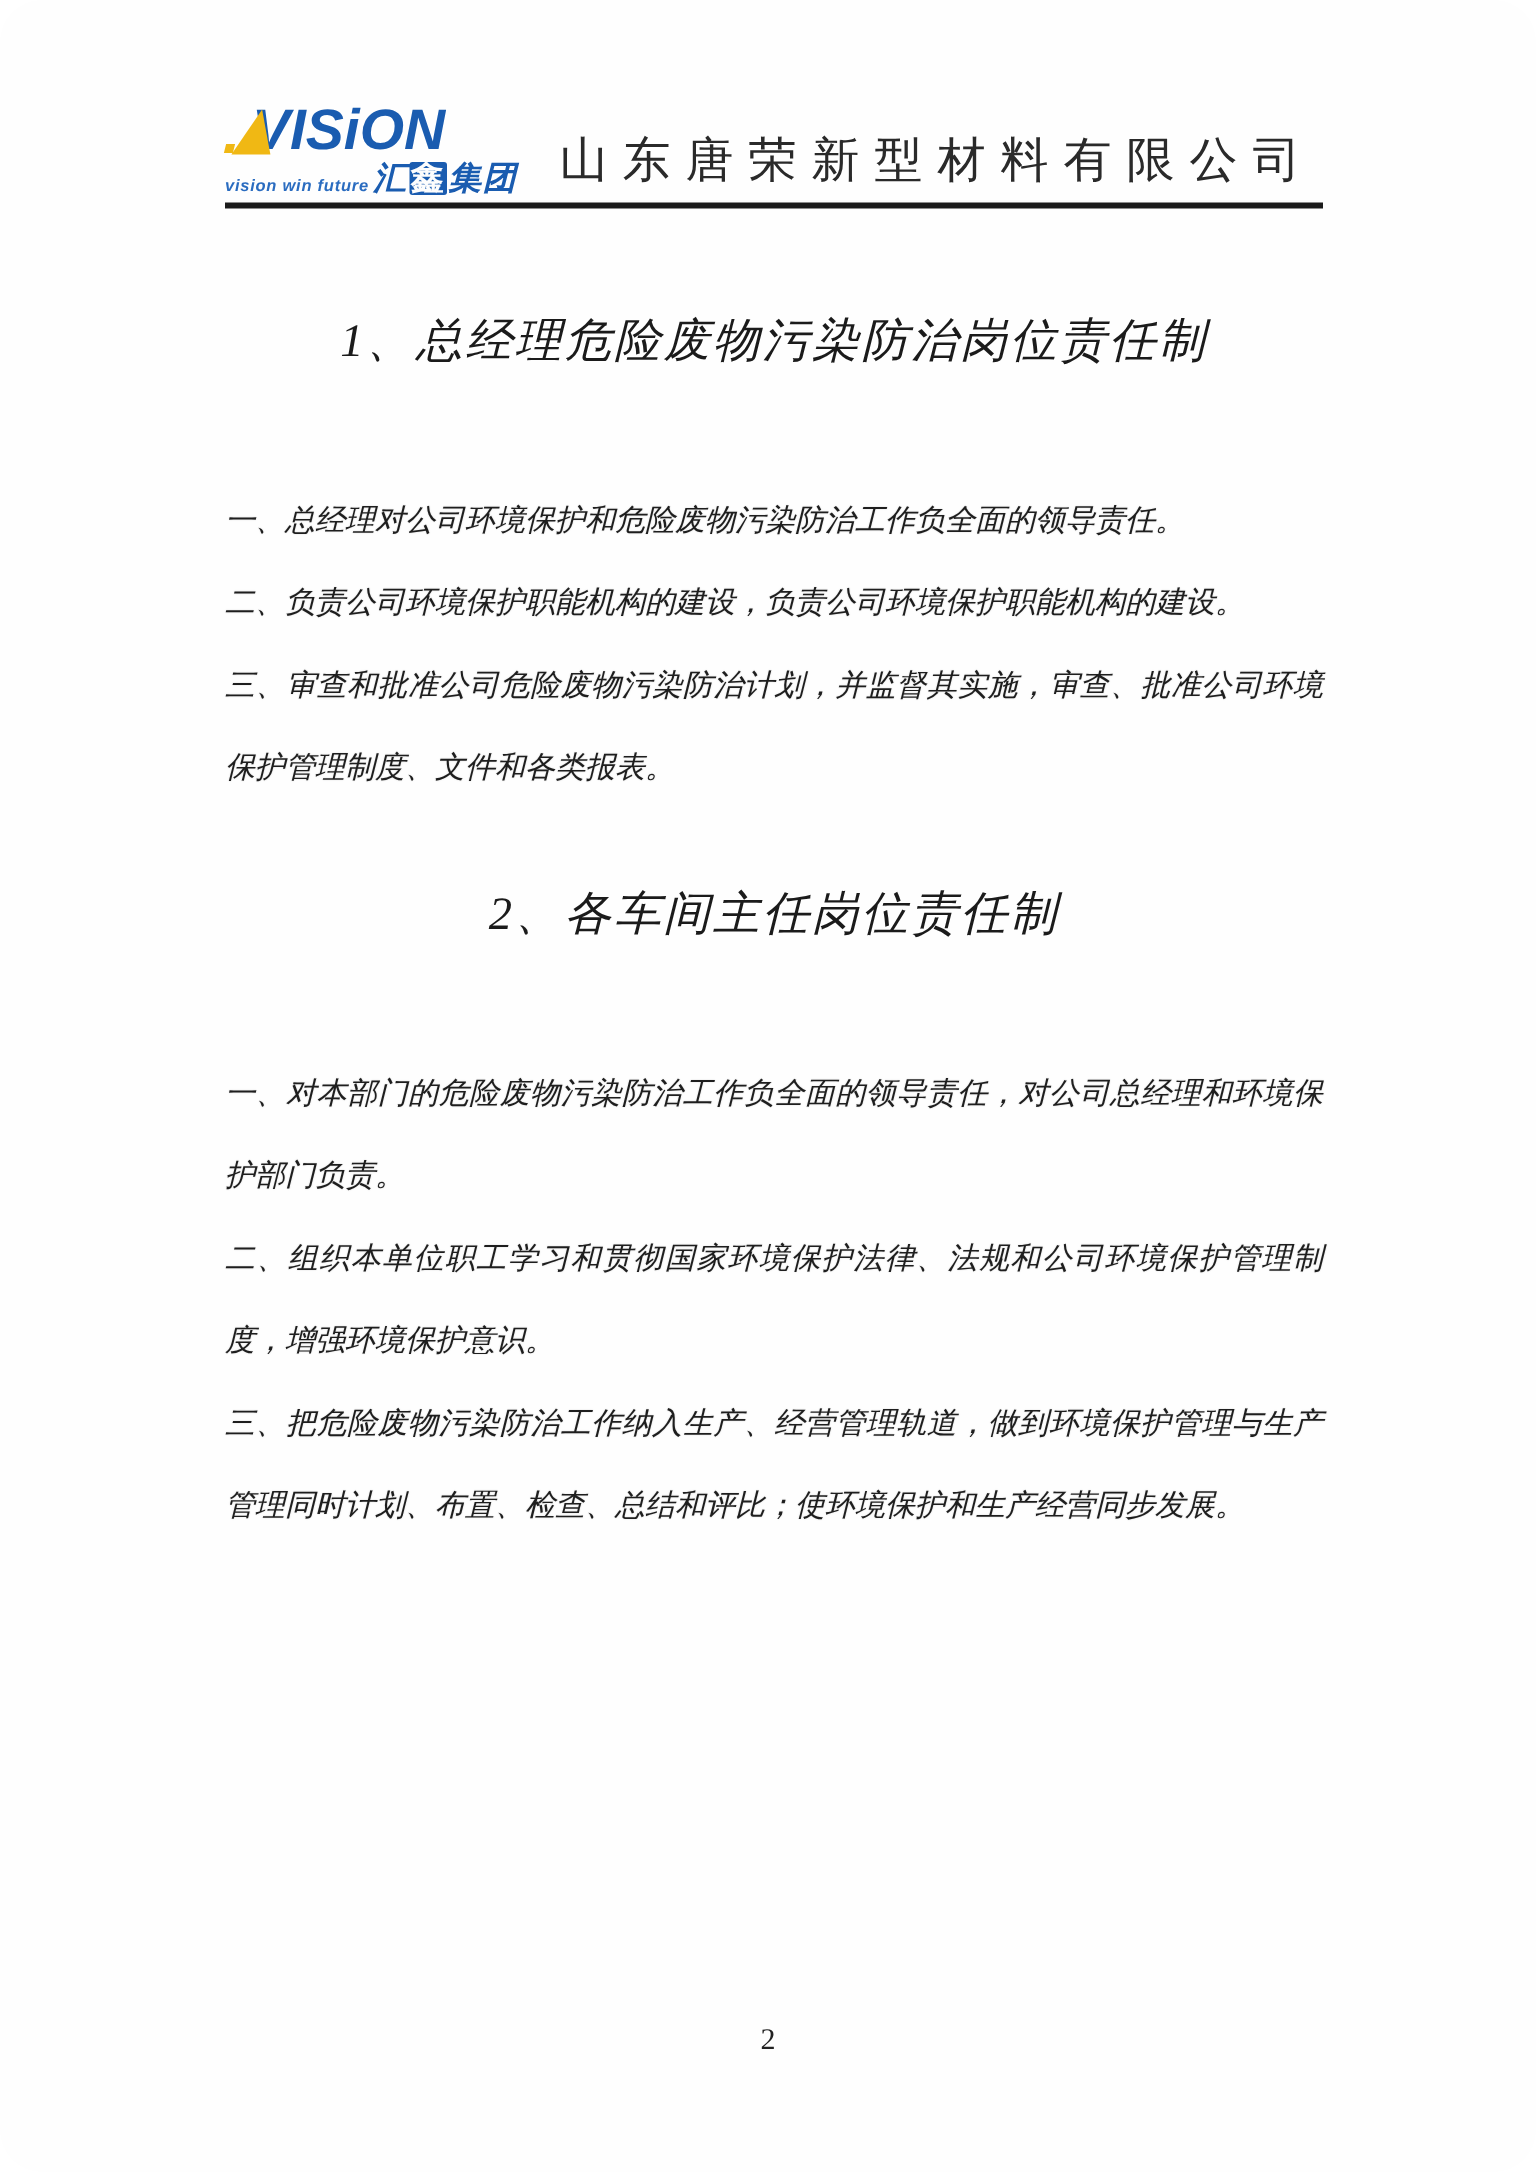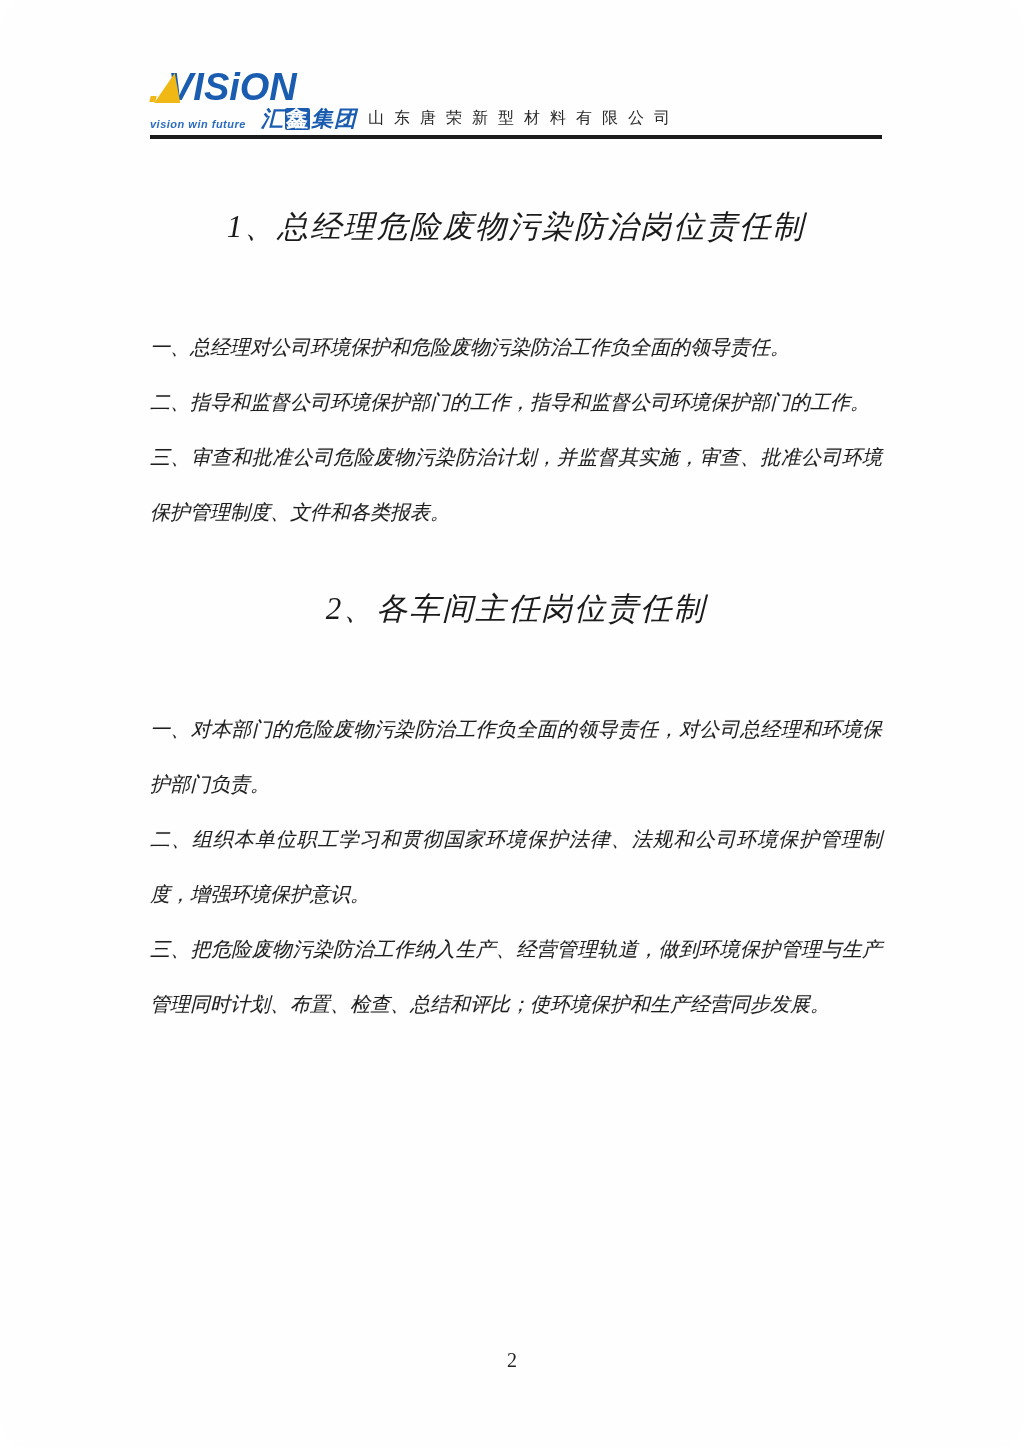--- a/index.html
+++ b/index.html
@@ -68,21 +68,21 @@
     align-items: flex-end;
     margin-top: 4px;
     white-space: nowrap;
   }
   .logo-tagline {
     font-family: "Liberation Sans", "DejaVu Sans", sans-serif;
     font-style: italic;
     font-weight: bold;
     color: #2a6cc0;
     font-size: 11px;
-    margin-right: 15px;
+    margin-right: 3px;
     letter-spacing: 0.5px;
   }
   .logo-group {
     font-weight: bold;
     font-style: italic;
     color: #1a5cb0;
     font-size: 22px;
     letter-spacing: 1px;
     display: inline-flex;
     align-items: flex-end;
@@ -91,21 +91,22 @@
   .logo-group .g-char.highlight {
     background: #1a5cb0;
     color: #fdfdfd;
     border-radius: 2px;
     padding: 0 1px;
     margin: 0 1px;
     font-style: normal;
   }
   .company-name {
     flex: 1;
-    font-size: 16px;
+    text-align: center;
+    font-size: 32px;
     letter-spacing: 10px;
     color: #2a2a2a;
     padding-bottom: 1px;
     white-space: nowrap;
   }
 
   
   .content {
     position: absolute;
     top: 160px;
@@ -169,21 +170,21 @@
       </div>
     </div>
     <div class="company-name">山东唐荣新型材料有限公司</div>
   </header>
 
   <main class="content">
 
     <section>
       <h1 class="section-title title-1">1、总经理危险废物污染防治岗位责任制</h1>
       <p class="body-par">一、总经理对公司环境保护和危险废物污染防治工作负全面的领导责任。</p>
-      <p class="body-par">二、指导和监督公司环境保护部门的工作，指导和监督公司环境保护部门的工作。</p>
+      <p class="body-par">二、负责公司环境保护职能机构的建设，负责公司环境保护职能机构的建设。</p>
       <p class="body-par">三、审查和批准公司危险废物污染防治计划，并监督其实施，审查、批准公司环境保护管理制度、文件和各类报表。</p>
     </section>
 
     <section>
       <h1 class="section-title title-2">2、各车间主任岗位责任制</h1>
       <p class="body-par">一、对本部门的危险废物污染防治工作负全面的领导责任，对公司总经理和环境保护部门负责。</p>
       <p class="body-par">二、组织本单位职工学习和贯彻国家环境保护法律、法规和公司环境保护管理制度，增强环境保护意识。</p>
       <p class="body-par">三、把危险废物污染防治工作纳入生产、经营管理轨道，做到环境保护管理与生产管理同时计划、布置、检查、总结和评比；使环境保护和生产经营同步发展。</p>
     </section>
 

